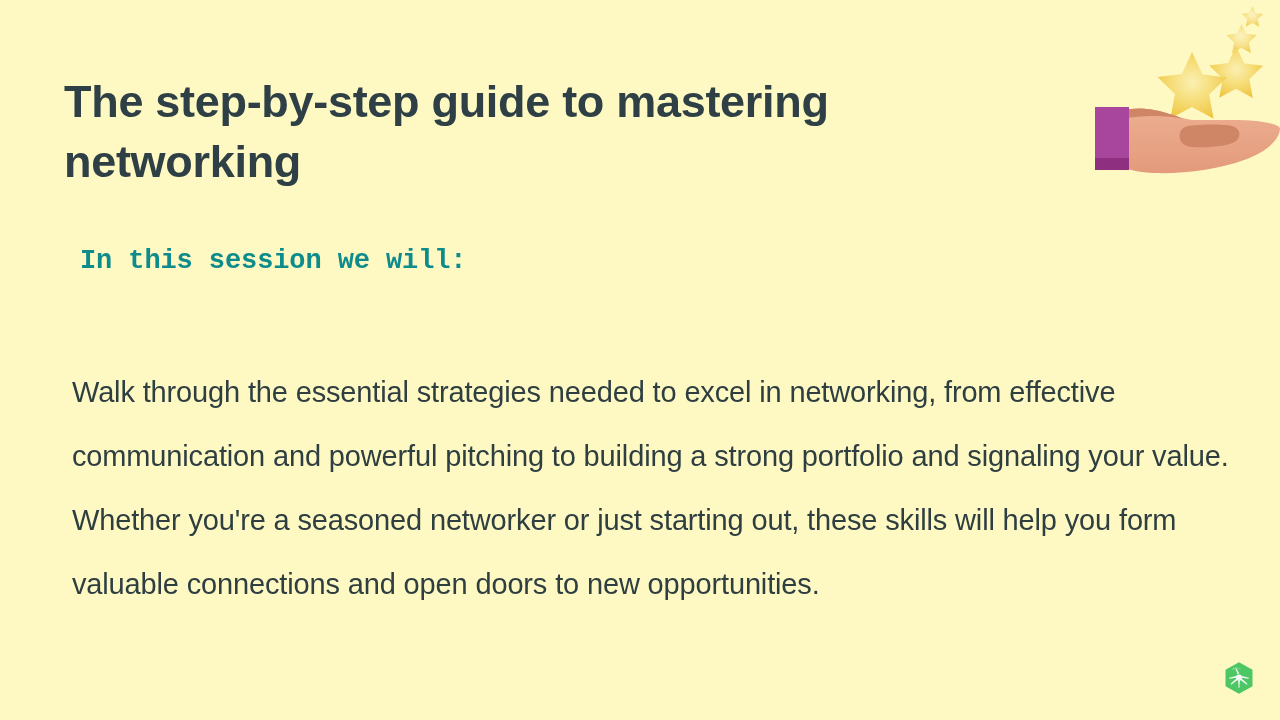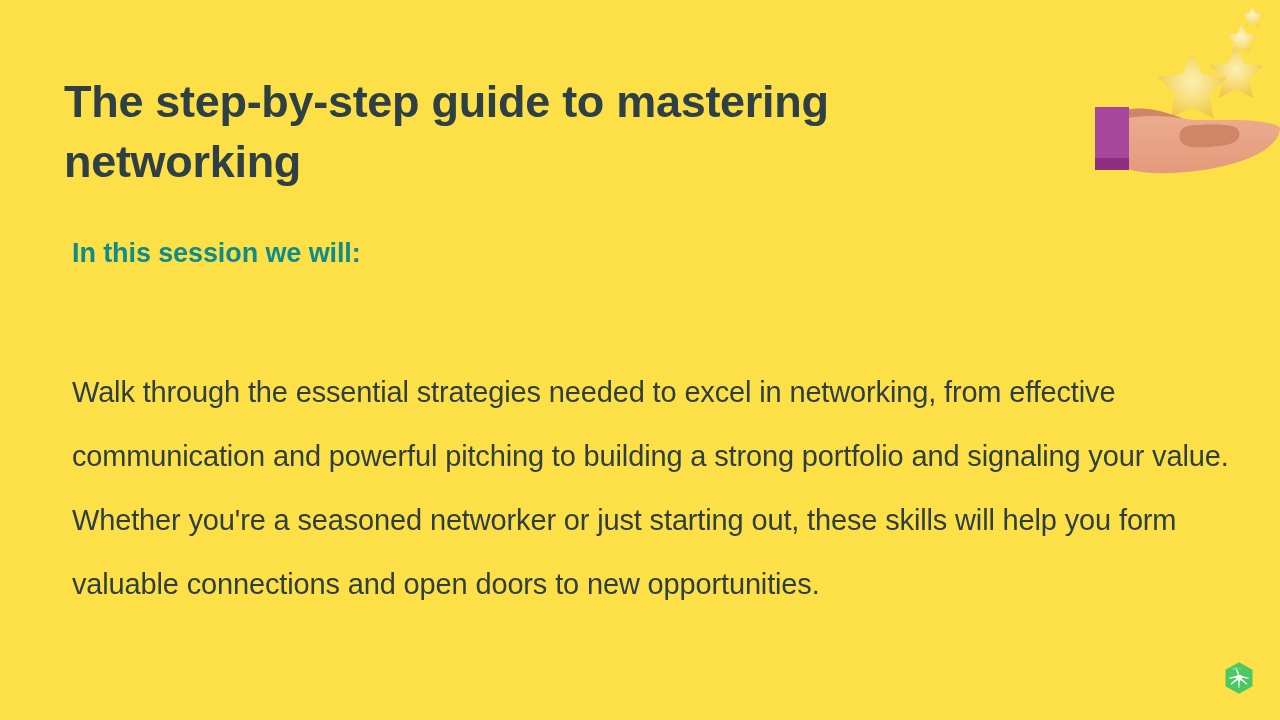--- a/index.html
+++ b/index.html
@@ -12,21 +12,21 @@
     overflow: hidden;
     background: #F4F7F6;
     font-family: "Liberation Sans", sans-serif;
     -webkit-font-smoothing: antialiased;
   }
 
   .slide {
     position: relative;
     width: 1280px;
     height: 720px;
-    background: #fde047;
+    background: #fef9c3;
     box-sizing: border-box;
   }
 
   
   .slide-title {
     position: absolute;
     left: 64px;
     top: 72px;
     width: 920px;
     margin: 0;
@@ -36,26 +36,27 @@
     letter-spacing: -0.3px;
     color: #2E4045;
     white-space: pre-line;
   }
 
   
   .session-heading {
     position: absolute;
     left: 64px;
     top: 226px;
-    margin: 8px;
+    margin: 16px;
     font-size: 27px;
     line-height: 38px;
     font-weight: 700;
     letter-spacing: -0.1px;
     color: #0E8C8C;
+    font-family: Liberation Mono, monospace;
   }
 
   
   .body-text {
     position: absolute;
     left: 64px;
     top: 352px;
     width: 1160px;
     margin: 8px;
     font-size: 29px;

